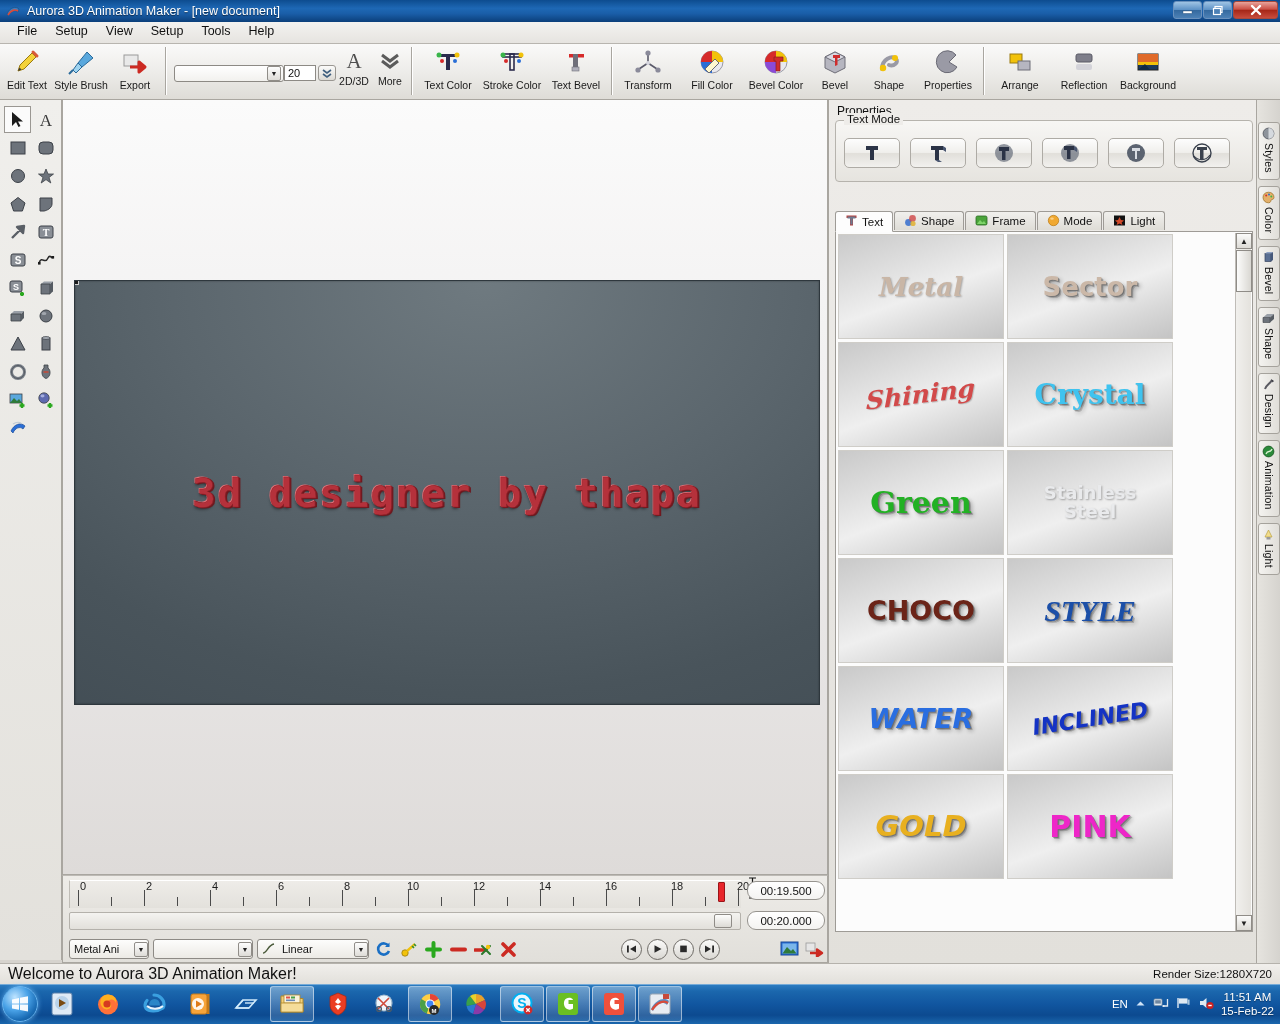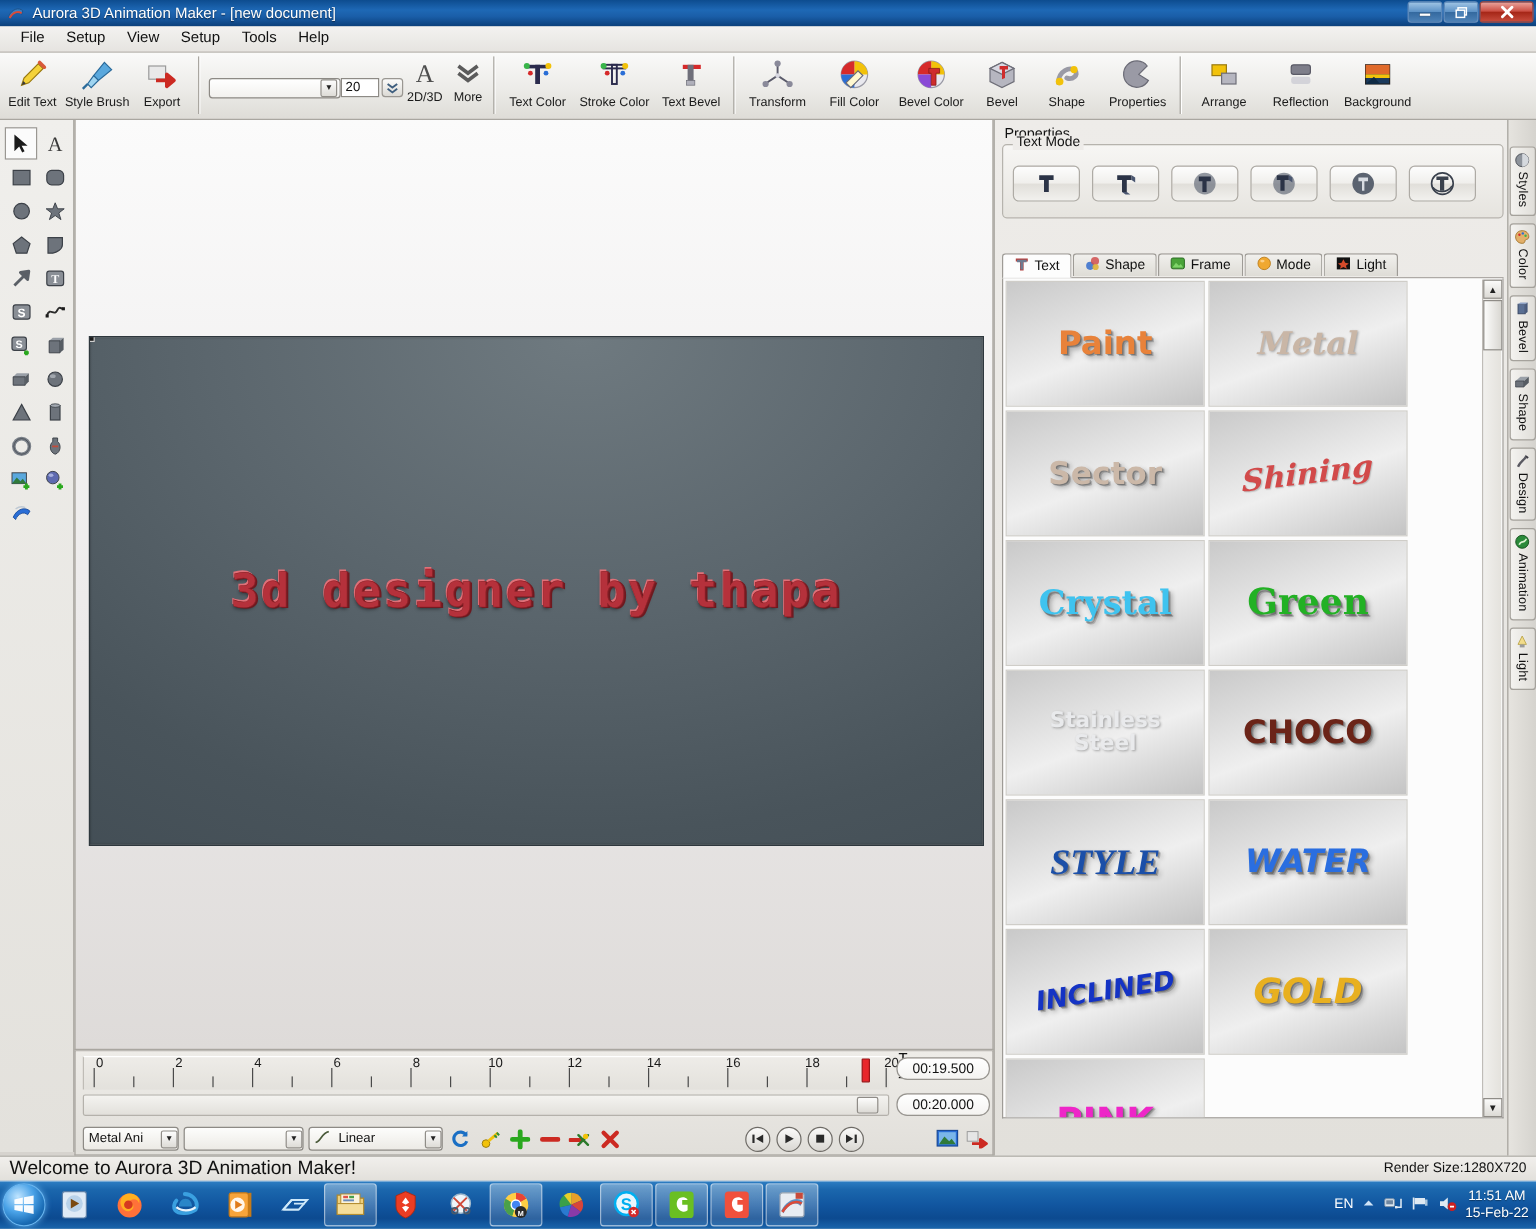--- a/index.html
+++ b/index.html
@@ -969,23 +969,20 @@
             <rect x="1" y="1.5" width="11" height="10" fill="#111"></rect>
             <path d="M6.5 3 L8 6 L11 6.5 L8.6 8.4 L9.4 11 L6.5 9.5 L3.6 11 L4.4 8.4 L2 6.5 L5 6 Z" fill="#d44a2a"></path>
           </svg>
       </span>
       <span>Light</span>
     </div>
   </div>
 
   <div id="thumbwrap">
     <div id="thumbgrid">
-        <div class="thumb">
-          <div class="tt" style="font-size: 27px; font-weight: bold; font-family: &quot;DejaVu Sans&quot;, sans-serif; font-style: normal; color: rgb(232, 130, 58); text-align: center; white-space: pre-line; text-shadow: rgba(0, 0, 0, 0.25) 1px 1px 0px, rgba(0, 0, 0, 0.18) 2px 2px 0px, rgba(0, 0, 0, 0.28) 3px 3px 4px;">Paint</div>
-        </div>
         <div class="thumb">
           <div class="tt" style="font-size: 26px; font-weight: bold; font-family: &quot;DejaVu Serif&quot;, serif; font-style: italic; color: rgb(201, 182, 166); text-align: center; white-space: pre-line; text-shadow: rgba(0, 0, 0, 0.3) 1px 1px 2px;">Metal</div>
         </div>
         <div class="thumb">
           <div class="tt" style="font-size: 26px; font-weight: bold; font-family: &quot;DejaVu Sans&quot;, sans-serif; font-style: normal; color: rgb(203, 184, 168); text-align: center; white-space: pre-line; text-shadow: rgba(0, 0, 0, 0.25) 1px 1px 0px, rgba(0, 0, 0, 0.18) 2px 2px 0px, rgba(0, 0, 0, 0.28) 3px 3px 4px;">Sector</div>
         </div>
         <div class="thumb">
           <div class="tt" style="font-size: 25px; font-weight: bold; font-family: &quot;DejaVu Serif&quot;, serif; font-style: italic; color: rgb(210, 74, 74); text-align: center; white-space: pre-line; text-shadow: rgba(0, 0, 0, 0.2) 1px 1px 1px; transform: skewY(-7deg);">Shining</div>
         </div>
         <div class="thumb">

